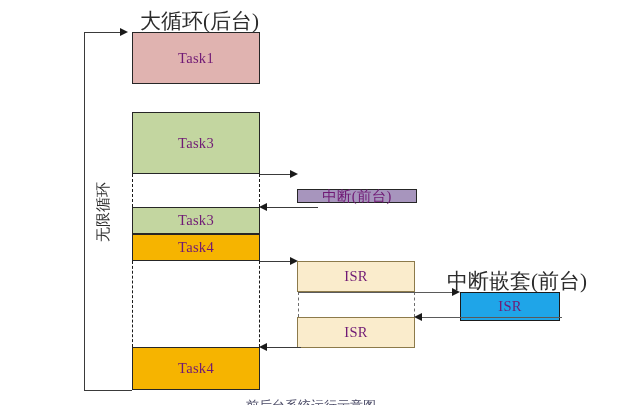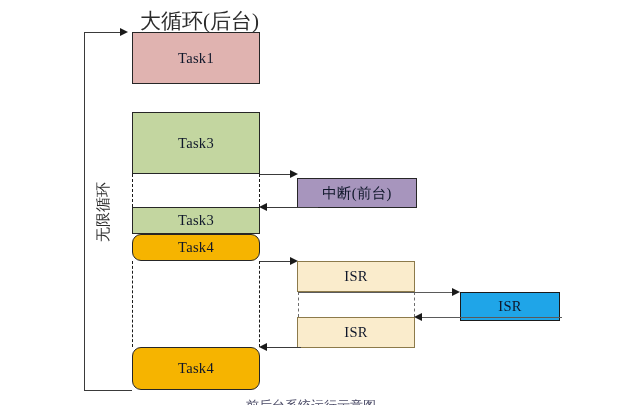--- a/index.html
+++ b/index.html
@@ -17,34 +17,34 @@
   }
 
   
   .blk {
     position: absolute;
     box-sizing: border-box;
     display: flex;
     align-items: center;
     justify-content: center;
     font-size: 14px;
-    color: #0f172a;
+    color: #701a75;
     letter-spacing: .3px;
     white-space: nowrap;
   }
 
   
   .task {
     border: 1.2px solid #262626;
     font-size: 14.5px;
   }
   .task-1 { background: #e0b3b0; }
   .task-2 { background: #ded9e8; }
   .task-3 { background: #c3d6a0; }
-  .task-4 { background: #f6b400; border-radius: 9px; }
+  .task-4 { background: #f6b400; }
 
   
   .isr {
     background: #faeccc;
     border: 1.2px solid #8c7a4a;
     font-size: 14.5px;
   }
   .interrupt {
     background: #a795bd;
     border: 1.2px solid #262626;
@@ -147,38 +147,39 @@
 
   <div class="vdash" style="left:132px; top:174px; height:33px;"></div>
   <div class="vdash" style="left:132px; top:261px; height:86px;"></div>
 
   <div class="vdash" style="left:259px; top:174px; height:33px;"></div>
   <div class="vdash" style="left:259px; top:261px; height:86px;"></div>
 
   <div class="hline" style="left:260px; top:174px; width:34px;"></div>
   <div class="arrow-r" style="left:290px; top:169.5px;"></div>
 
-  <div class="blk interrupt" style="left:297px; top:178px; width:120px; height:30px;">中断(前台)</div>
+  <div class="blk interrupt" style="left:297px; top:189px; width:120px; height:14px;">中断(前台)</div>
 
   <div class="hline" style="left:261px; top:207px; width:57px;"></div>
   <div class="arrow-l" style="left:259px; top:202.5px;"></div>
 
   <div class="hline" style="left:260px; top:261px; width:34px;"></div>
   <div class="arrow-r" style="left:290px; top:256.5px;"></div>
 
   <div class="blk isr" style="left:297px; top:261px; width:118px; height:31px;">ISR</div>
 
   <div class="blk isr" style="left:297px; top:317px; width:118px; height:31px;">ISR</div>
 
   <div class="vdash-light" style="left:298px; top:292px; height:25px;"></div>
   <div class="vdash-light" style="left:414px; top:292px; height:25px;"></div>
 
   <div class="hline" style="left:261px; top:347px; width:40px;"></div>
   <div class="arrow-l" style="left:259px; top:342.5px;"></div>
 
+  <div class="label" style="left:447px; top:267px;">中断嵌套(前台)</div>
 
   <div class="hline" style="left:298px; top:292px; width:158px; border-top-color:#5a5a5a;"></div>
   <div class="arrow-r" style="left:452px; top:287.5px;"></div>
 
   <div class="blk isr-nested" style="left:460px; top:292px; width:100px; height:29px;">ISR</div>
 
   <div class="hline" style="left:416px; top:317px; width:146px; border-top-color:#5a5a5a;"></div>
   <div class="arrow-l" style="left:414px; top:312.5px;"></div>
 
   <div class="bottom-clip" style="left:246px; top:397px; width:190px; height:8px;">前后台系统运行示意图</div>

